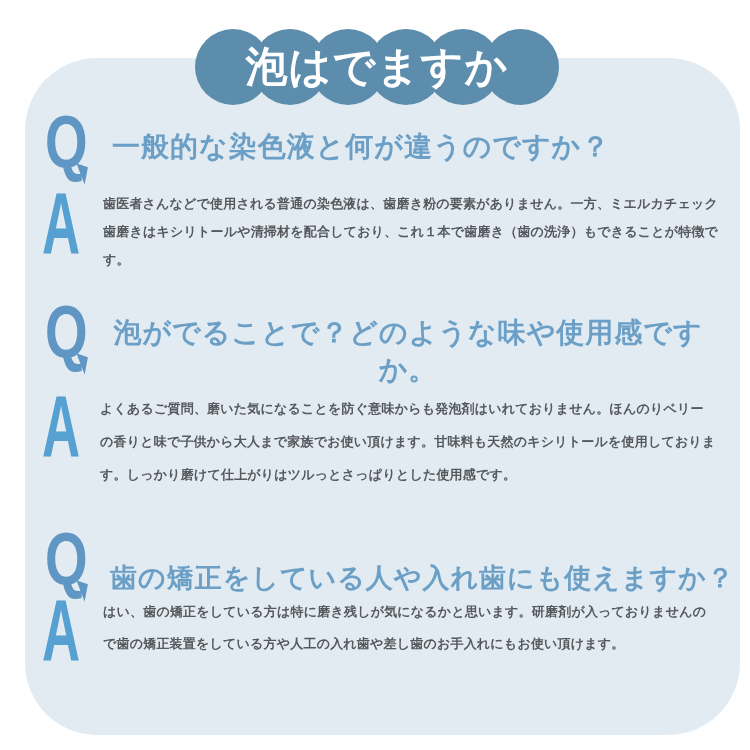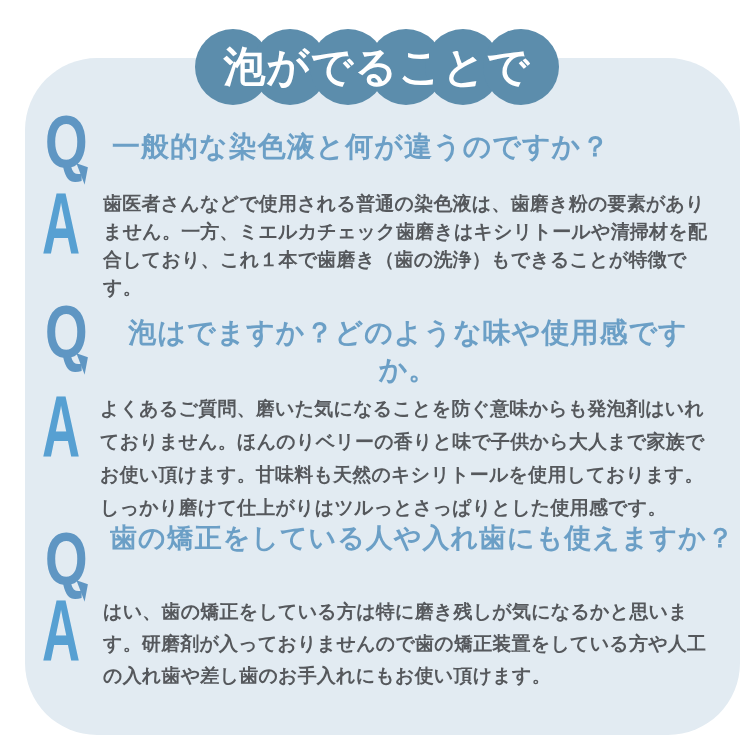--- a/index.html
+++ b/index.html
@@ -32,70 +32,70 @@
   .q-letter::after{ 
     content:"";position:absolute;right:2px;bottom:-4px;
     width:0;height:0;border-left:16px solid transparent;
     border-top:18px solid #5f96c3;transform:rotate(14deg);
   }
   
   .q-text{
     position:absolute;color:#6b9fc6;font-weight:bold;letter-spacing:1px;
   }
   .a-text{
-    position:absolute;color:#55585c;font-weight:600;font-size:19px;
+    position:absolute;color:#55585c;font-weight:600;font-size:13px;
     letter-spacing:.2px;width:616px;font-family:Liberation Serif, serif;
   }
   
   .s1 .q-letter{left:45px;top:105px;}
   .s1 .q-text{left:112px;top:128px;font-size:28px;}
   .s1 .a-letter{left:42px;top:179px;}
   .s1 .a-text{left:103px;top:190px;line-height:28px;}
   
   .s2 .q-letter{left:45px;top:295px;}
   .s2 .q-text{left:100px;top:314px;width:616px;font-size:28px;
               text-align:center;line-height:37px;}
   .s2 .a-letter{left:42px;top:382px;}
   .s2 .a-text{left:100px;top:392px;line-height:33px;}
   
   .s3 .q-letter{left:45px;top:522px;}
-  .s3 .q-text{left:110px;top:520px;font-size:27px;}
+  .s3 .q-text{left:110px;top:560px;font-size:27px;}
   .s3 .a-letter{left:42px;top:586px;}
   .s3 .a-text{left:103px;top:596px;line-height:32px;}
 </style>
 </head>
 <body>
 
 <div class="panel"></div>
 
 <div class="banner">
   <svg width="368" height="82" viewBox="0 0 368 82" aria-hidden="true">
     <g fill="#5c8dac">
       <circle cx="40" cy="41" r="38"></circle>
       <circle cx="97" cy="41" r="38"></circle>
       <circle cx="155" cy="41" r="38"></circle>
       <circle cx="213" cy="41" r="38"></circle>
       <circle cx="270" cy="41" r="38"></circle>
       <circle cx="328" cy="41" r="38"></circle>
     </g>
   </svg>
-  <span class="title">泡がでることで</span>
+  <span class="title">泡はでますか</span>
 </div>
 
 <div class="s1">
   <span class="letter q-letter">Q</span>
   <div class="q-text">一般的な染色液と何が違うのですか？</div>
   <span class="letter a-letter">A</span>
   <div class="a-text">歯医者さんなどで使用される普通の染色液は、歯磨き粉の要素がありません。一方、ミエルカチェック歯磨きはキシリトールや清掃材を配合しており、これ１本で歯磨き（歯の洗浄）もできることが特徴です。</div>
 </div>
 
 <div class="s2">
   <span class="letter q-letter">Q</span>
   <div class="q-text">
-    <div>泡はでますか？どのような味や使用感ですか。</div>
+    <div>泡がでることで？どのような味や使用感ですか。</div>
   </div>
   <span class="letter a-letter">A</span>
   <div class="a-text">よくあるご質問、磨いた気になることを防ぐ意味からも発泡剤はいれておりません。ほんのりベリーの香りと味で子供から大人まで家族でお使い頂けます。甘味料も天然のキシリトールを使用しております。しっかり磨けて仕上がりはツルっとさっぱりとした使用感です。</div>
 </div>
 
 <div class="s3">
   <span class="letter q-letter">Q</span>
   <div class="q-text">歯の矯正をしている人や入れ歯にも使えますか？</div>
   <span class="letter a-letter">A</span>
   <div class="a-text">はい、歯の矯正をしている方は特に磨き残しが気になるかと思います。研磨剤が入っておりませんので歯の矯正装置をしている方や人工の入れ歯や差し歯のお手入れにもお使い頂けます。</div>

